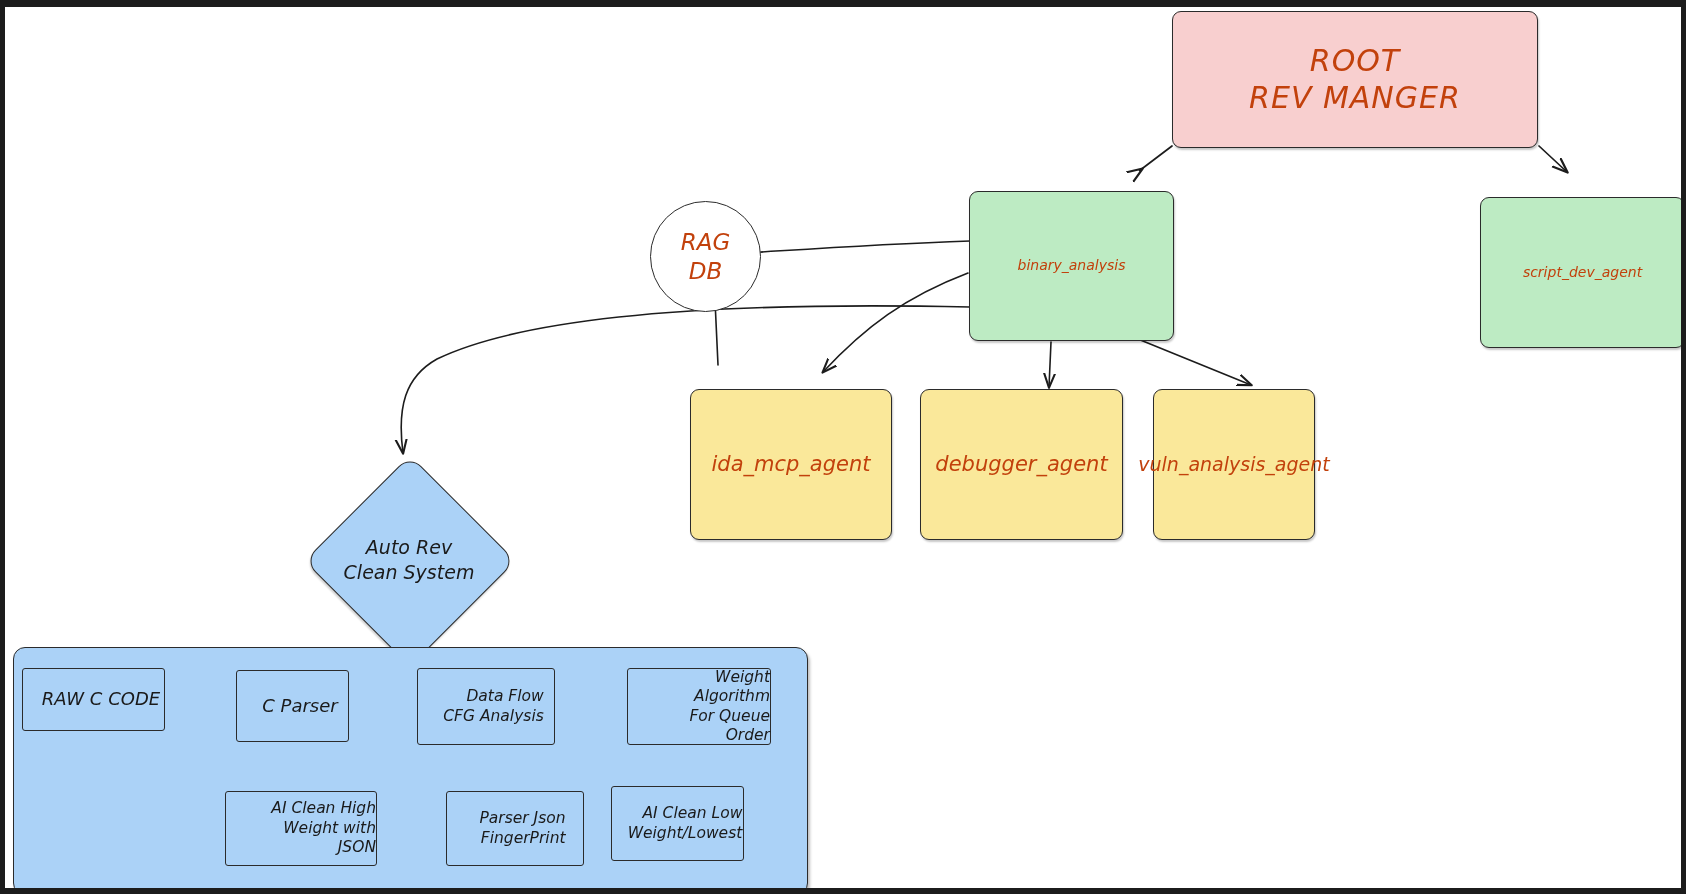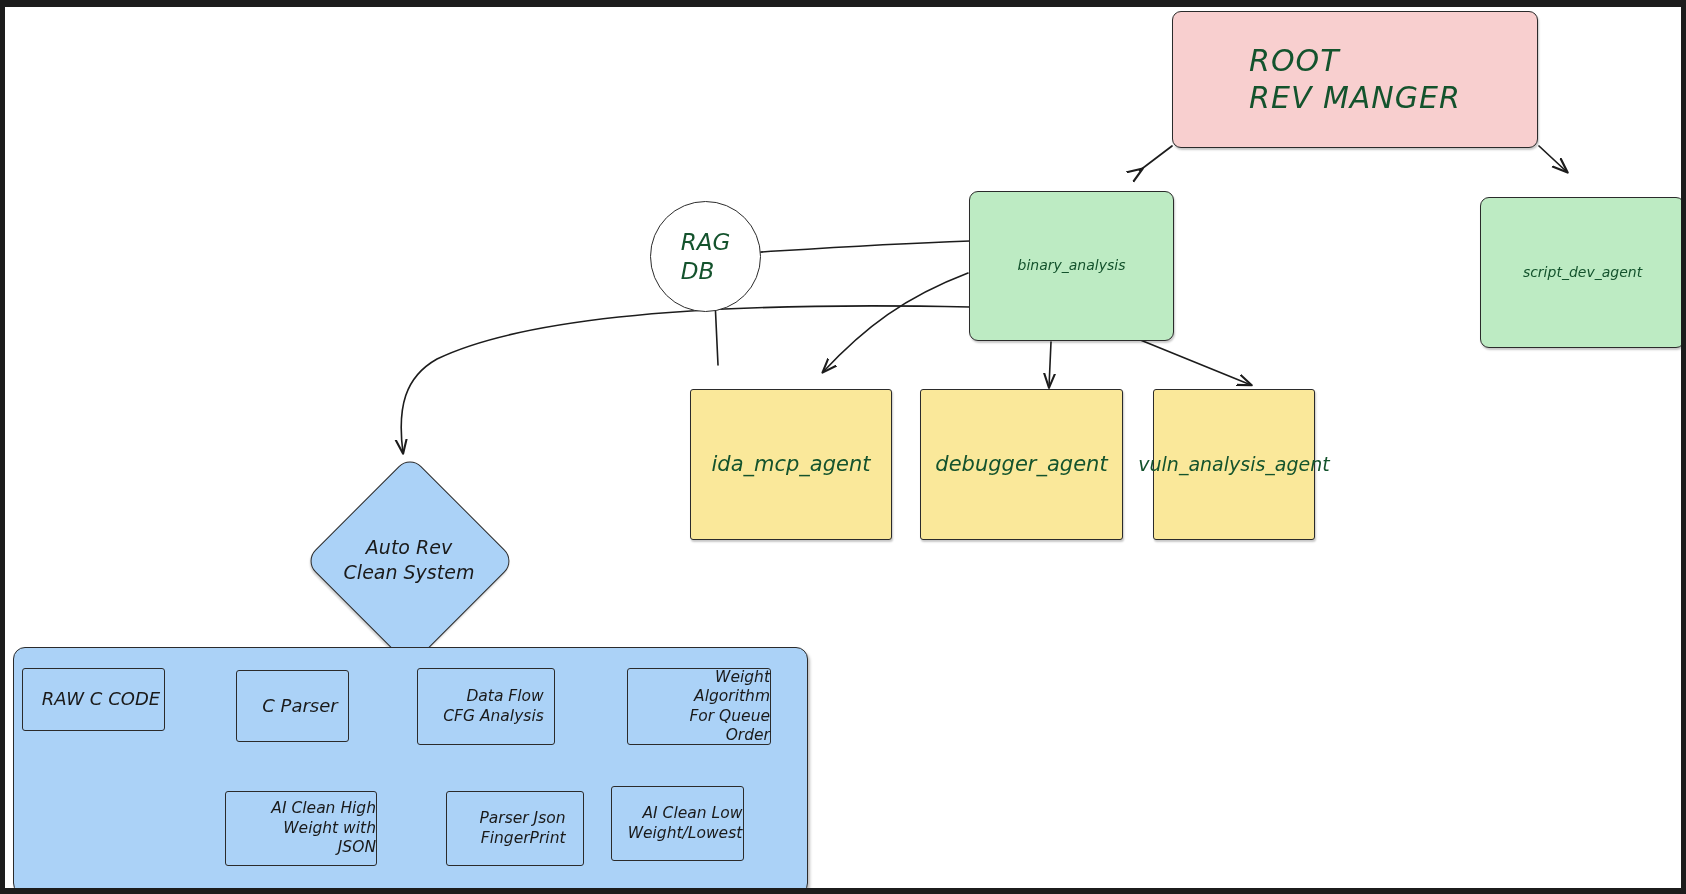--- a/index.html
+++ b/index.html
@@ -30,42 +30,42 @@
     width: 1686px;
     height: 894px;
     pointer-events: none;
   }
   .node {
     position: absolute;
     box-sizing: border-box;
     display: flex;
     align-items: center;
     justify-content: center;
-    text-align: left;
-    color: #14532d;
+    text-align: center;
+    color: #c2410c;
     border: 1.6px solid #2b2b2b;
     line-height: 1.22;
     white-space: pre-line;
   }
   .node-root {
     background: #f8cfcf;
     border-radius: 9px;
     font-size: 30px;
     letter-spacing: 1px;
     box-shadow: 1px 2px 2px rgba(0,0,0,0.22);
   }
   .node-green {
     background: #bdebc3;
     border-radius: 9px;
     font-size: 14px;
     box-shadow: 1px 2px 2px rgba(0,0,0,0.22);
   }
   .node-yellow {
     background: #fae89a;
-    border-radius: 3px;
+    border-radius: 9px;
     font-size: 21px;
     box-shadow: 1px 2px 2px rgba(0,0,0,0.22);
   }
   .node-yellow.small {
     font-size: 19px;
   }
   .node-circle {
     background: #ffffff;
     border-radius: 50%;
     font-size: 23px;

